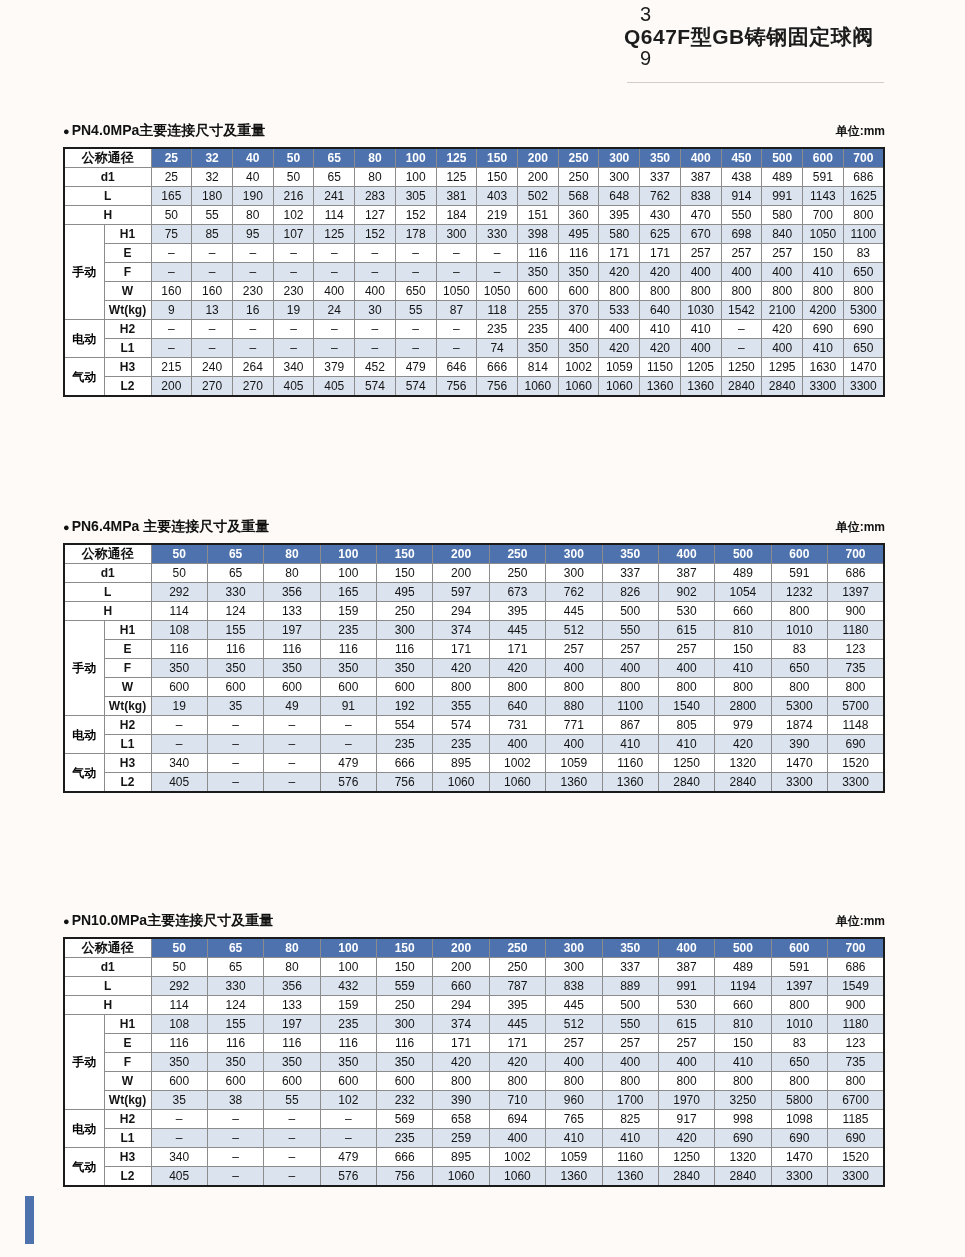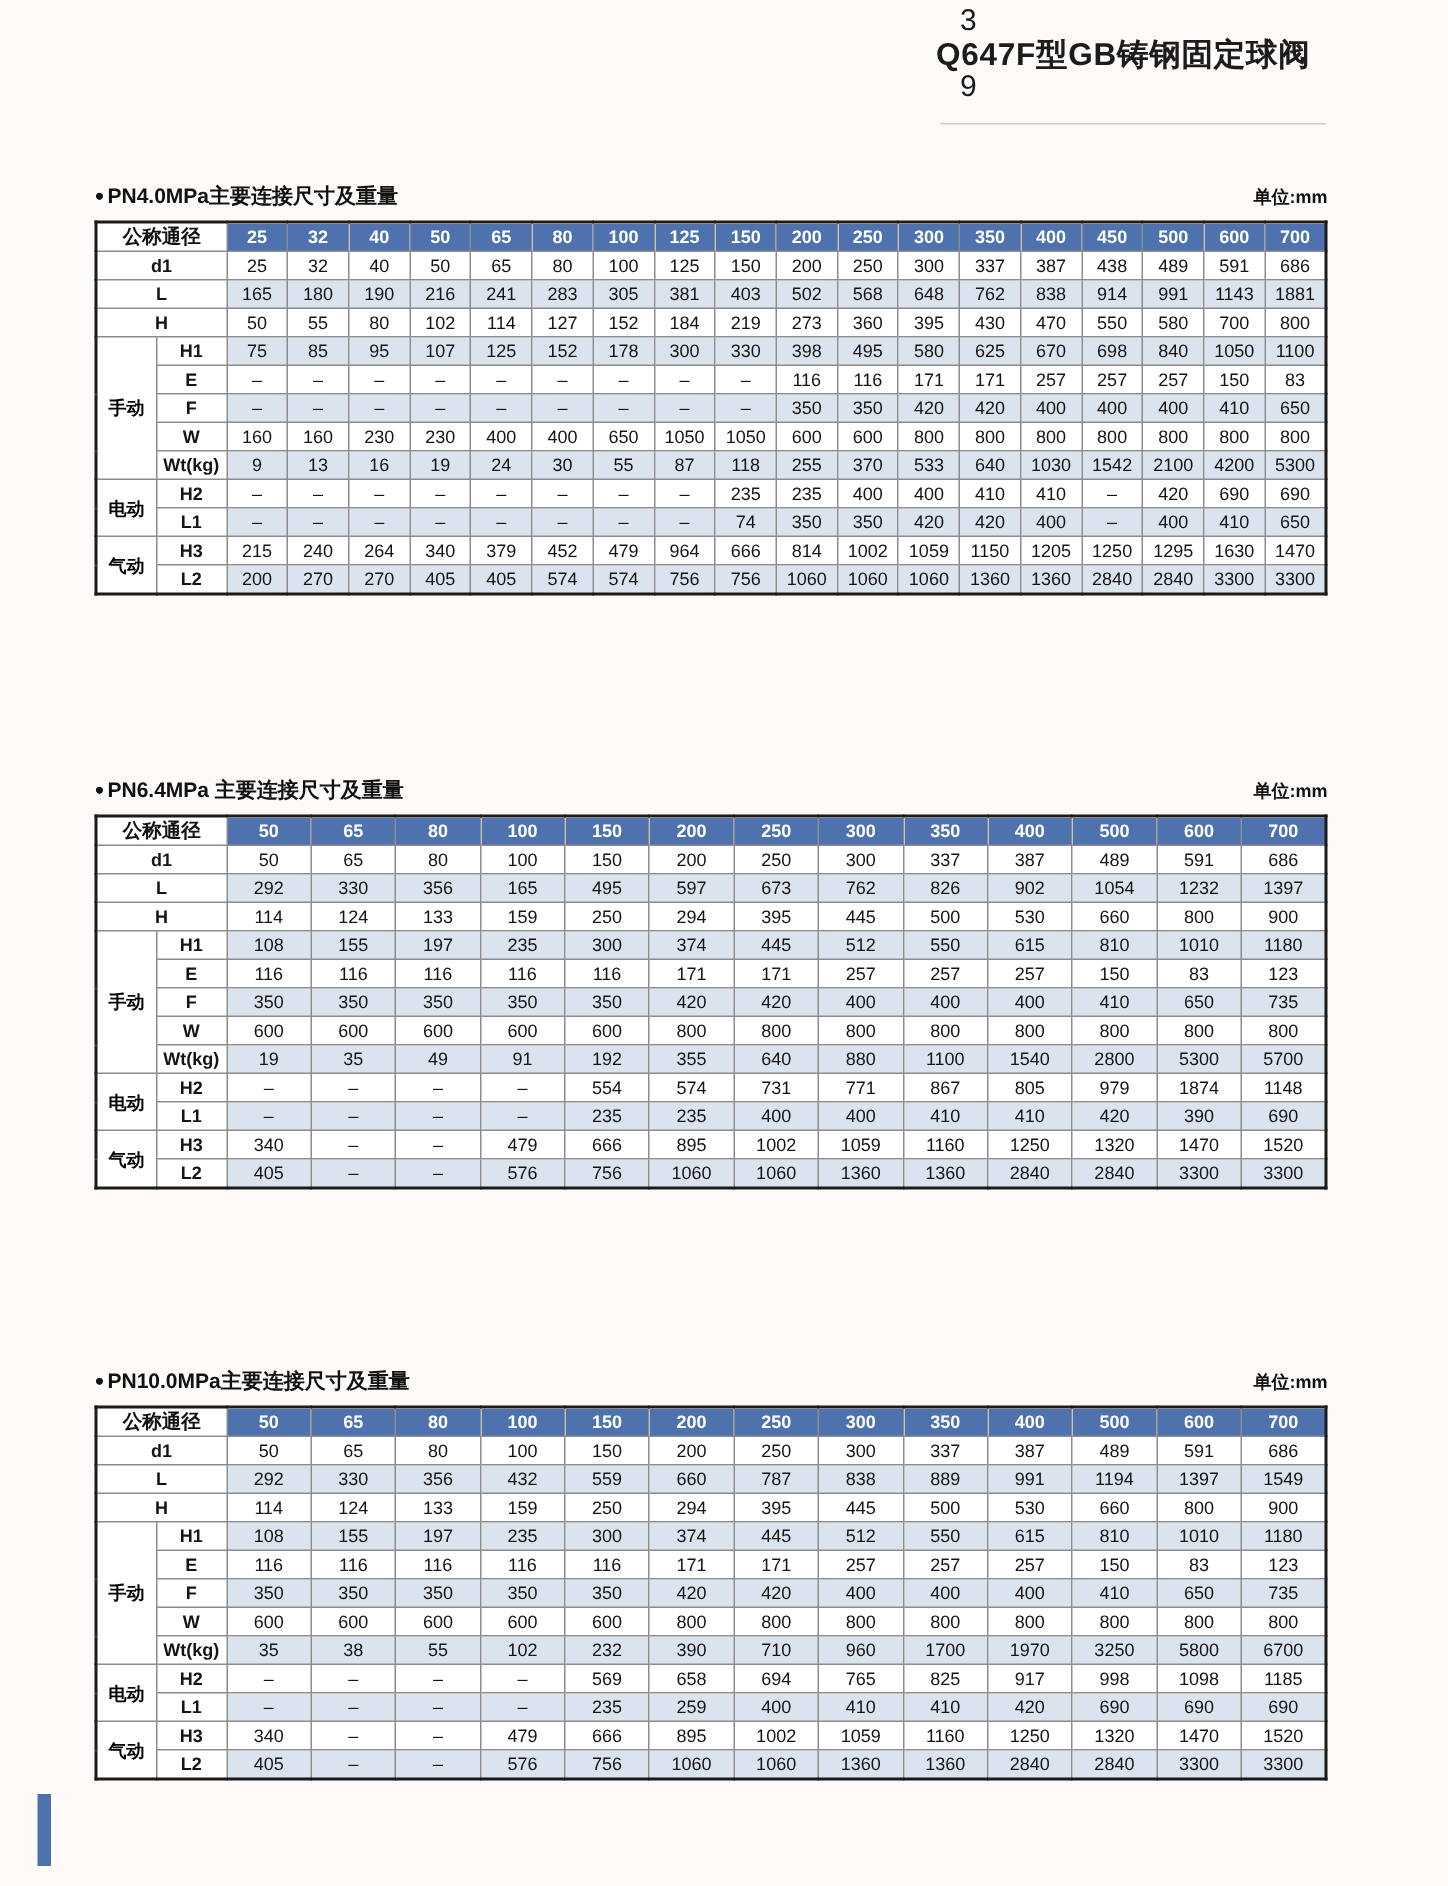--- a/index.html
+++ b/index.html
@@ -141,34 +141,34 @@
           <td>381</td>
           <td>403</td>
           <td>502</td>
           <td>568</td>
           <td>648</td>
           <td>762</td>
           <td>838</td>
           <td>914</td>
           <td>991</td>
           <td>1143</td>
-          <td>1881</td>
+          <td>1625</td>
         </tr>
         <tr>
           <th class="rowlabel" colspan="2">H</th>
           <td>50</td>
           <td>55</td>
           <td>80</td>
           <td>102</td>
           <td>114</td>
           <td>127</td>
           <td>152</td>
           <td>184</td>
           <td>219</td>
-          <td>273</td>
+          <td>151</td>
           <td>360</td>
           <td>395</td>
           <td>430</td>
           <td>470</td>
           <td>550</td>
           <td>580</td>
           <td>700</td>
           <td>800</td>
         </tr>
         <tr class="stripe">
@@ -323,21 +323,21 @@
         <tr>
           <th class="grouplabel" rowspan="2">气动</th>
           <th class="rowlabel">H3</th>
           <td>215</td>
           <td>240</td>
           <td>264</td>
           <td>340</td>
           <td>379</td>
           <td>452</td>
           <td>479</td>
-          <td>964</td>
+          <td>646</td>
           <td>666</td>
           <td>814</td>
           <td>1002</td>
           <td>1059</td>
           <td>1150</td>
           <td>1205</td>
           <td>1250</td>
           <td>1295</td>
           <td>1630</td>
           <td>1470</td>

